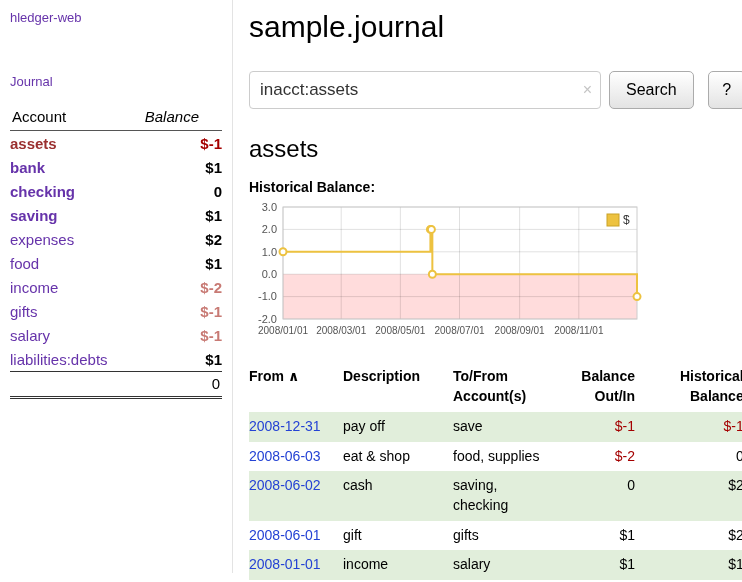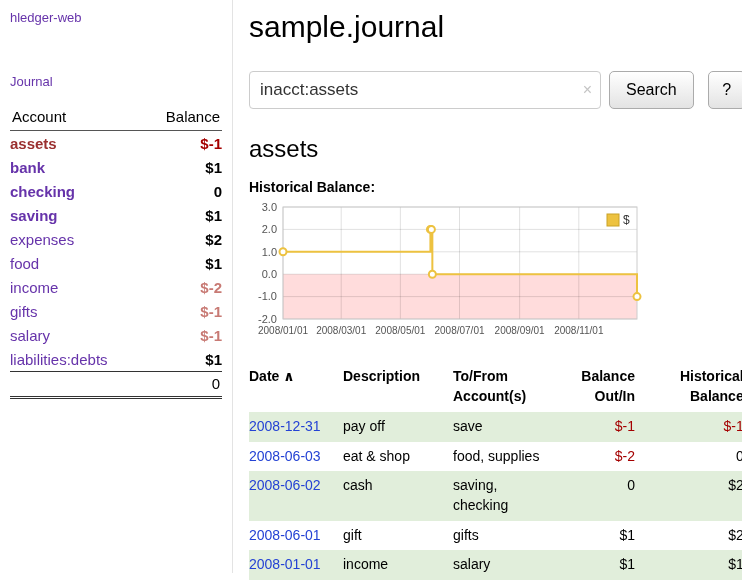--- a/index.html
+++ b/index.html
@@ -11,21 +11,21 @@
   }
   .page { display:flex; width:742px; height:573px;border-radius:29px; }
 
   
   .sidebar { flex:0 0 233px; width:233px; padding:8px 10px 0 10px; border-right:1px solid #e3e3e3; }
   a { text-decoration:none; cursor:pointer; }
   .brand, .nav-journal { font-size:13px; color:var(--purple,#6633aa); display:inline-block; }
   .nav { margin-top:46px; }
   .accounts { width:100%; border-collapse:collapse; margin-top:16px; font-size:15px; }
   .accounts th { font-weight:400; text-align:left; padding:2px 2px 5px 2px; border-bottom:1px solid #555; }
-  .accounts th.th-balance { text-align:right; }
+  .accounts th.th-balance { text-align:left;font-style:italic; }
   .accounts td { padding:3.5px 0; }
   .acct-name a { color:var(--purple,#6633aa); }
   .acct-name a.neg-name { color:var(--acct-neg,#9a2f2f); }
   .acct-name.sel a { font-weight:bold; }
   .d0 { padding-left:8px; }
   .d1 { padding-left:19px; }
   .d2 { padding-left:30px; }
   .acct-bal { text-align:right; font-weight:bold; padding-right:2px; }
   .bal-neg-strong { color:var(--neg,#a40000); }
   .bal-neg-soft { color:var(--neg-soft,#c87a74); }
@@ -181,21 +181,21 @@
         <circle cx="183.35890410958905" cy="73.2" r="3.5" fill="#ffffff" stroke="#edc240" stroke-width="2"></circle>
         <circle cx="388" cy="95.60000000000001" r="3.5" fill="#ffffff" stroke="#edc240" stroke-width="2"></circle>
         <rect x="354" y="10" width="30" height="18" fill="#ffffff" opacity="0.7"></rect>
         <rect x="358" y="13" width="12" height="12" fill="#edc240" stroke="#c9a227"></rect>
         <text x="374" y="23" font-size="12" fill="#333333">$</text>
       </svg>
 
     <table class="register">
       <thead>
         <tr>
-          <th class="col-date"><span>Date</span> <span class="sort-icon">∧</span></th>
+          <th class="col-date"><span>From</span> <span class="sort-icon">∧</span></th>
           <th class="col-desc">Description</th>
           <th class="col-acct">To/From Account(s)</th>
           <th class="col-amt num">Balance Out/In</th>
           <th class="num">Historical Balance</th>
         </tr>
       </thead>
       <tbody id="register-body">
           <tr class="stripe">
             <td class="col-date"><a href="#" class="date-link">2008-12-31</a></td>
             <td>pay off</td>

